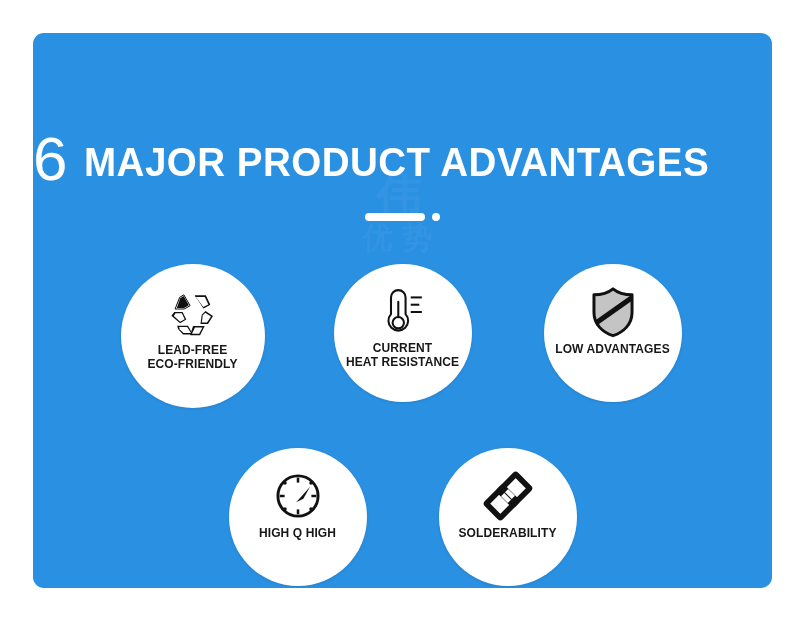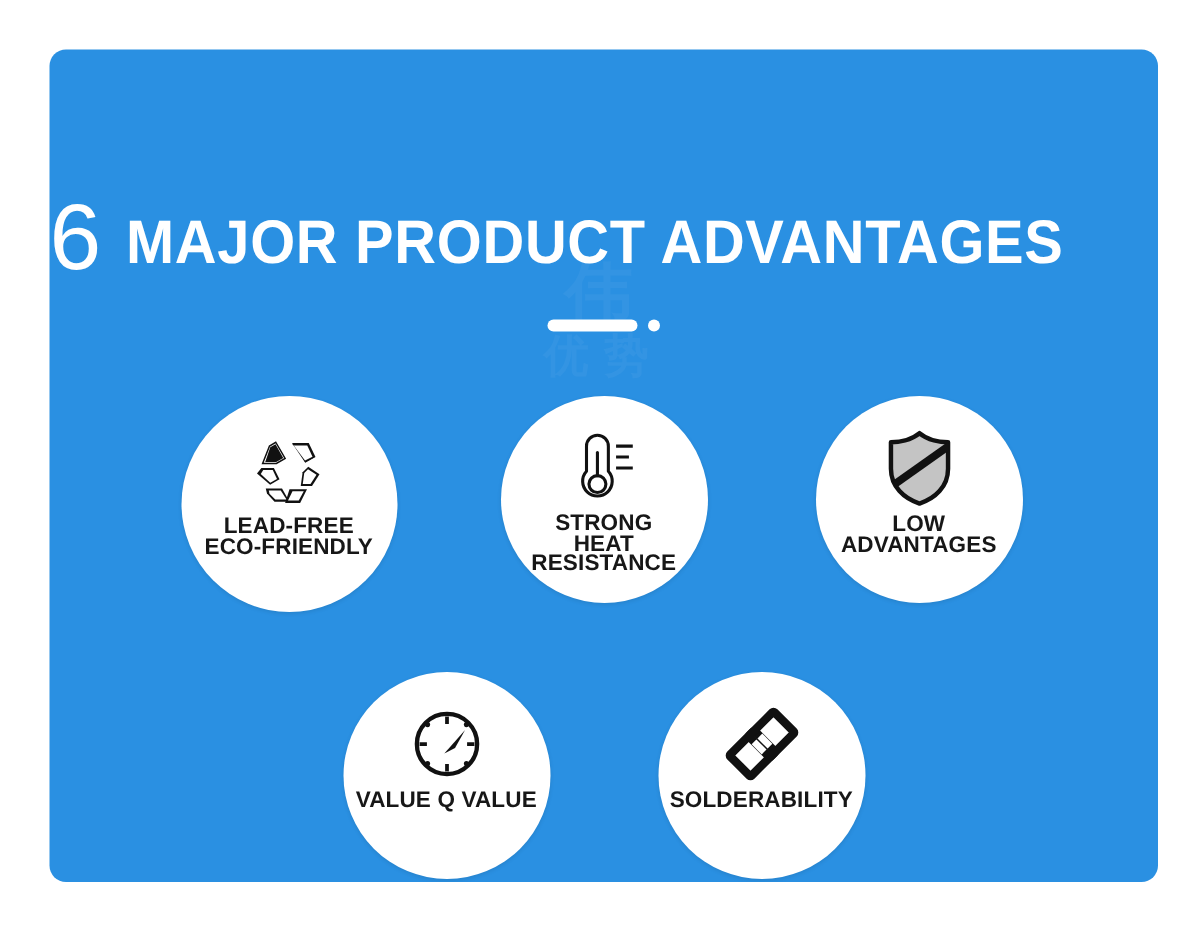--- a/index.html
+++ b/index.html
@@ -156,21 +156,21 @@
     margin-top: 22px;
     height: 52px;
     display: flex;
     align-items: center;
     justify-content: center;
   }
   .feature-item.wide .feature-icon { margin-top: 24px; }
 
   .feature-label {
     margin-top: 5px;
-    font-size: 15px;
+    font-size: 12px;
     font-weight: bold;
     color: #171717;
     text-align: center;
     line-height: 13.5px;
     letter-spacing: 0.1px;
     white-space: pre-line;
     padding: 0 6px;
   }
   .feature-label.two-line { margin-top: 4px; }
 </style>
@@ -237,21 +237,21 @@
 
               <circle cx="22.5" cy="41.5" r="6.6" stroke-width="2.4" fill="none"></circle>
 
               <line x1="22.5" y1="17" x2="22.5" y2="35" stroke-width="2.4" stroke-linecap="round"></line>
 
               <line x1="37" y1="12" x2="50" y2="12" stroke-width="2.4" stroke-linecap="butt"></line>
               <line x1="37" y1="20.5" x2="47" y2="20.5" stroke-width="2.4" stroke-linecap="butt"></line>
               <line x1="37" y1="29" x2="50" y2="29" stroke-width="2.4" stroke-linecap="butt"></line>
             </svg>
           </div>
-          <div class="feature-label two-line">STRONG
+          <div class="feature-label two-line">CURRENT
 HEAT RESISTANCE</div>
         </div>
       </div>
 
       <div class="feature-item">
         <div class="feature-circle">
           <div class="feature-icon">
             <svg width="50" height="52" viewBox="0 0 52 56" fill="none">
               <defs>
                 <clipPath id="shieldClip">
@@ -290,21 +290,21 @@
               <g fill="#111">
                 <circle cx="42.5" cy="13.5" r="1.9"></circle>
                 <circle cx="42.5" cy="42.5" r="1.9"></circle>
                 <circle cx="13.5" cy="42.5" r="1.9"></circle>
                 <circle cx="13.5" cy="13.5" r="1.9"></circle>
               </g>
 
               <path d="M26 35 L41.5 17.5 L34 31 Z" fill="#111"></path>
             </svg>
           </div>
-          <div class="feature-label">VALUE Q VALUE</div>
+          <div class="feature-label">HIGH Q HIGH</div>
         </div>
       </div>
 
       <div class="feature-item">
         <div class="feature-circle">
           <div class="feature-icon">
             <svg width="52" height="52" viewBox="0 0 60 60" fill="none">
               <g transform="rotate(-45 30 30)">
 
                 <rect x="6" y="18.5" width="27" height="23" rx="1" fill="none" stroke="#111" stroke-width="6.5"></rect>

